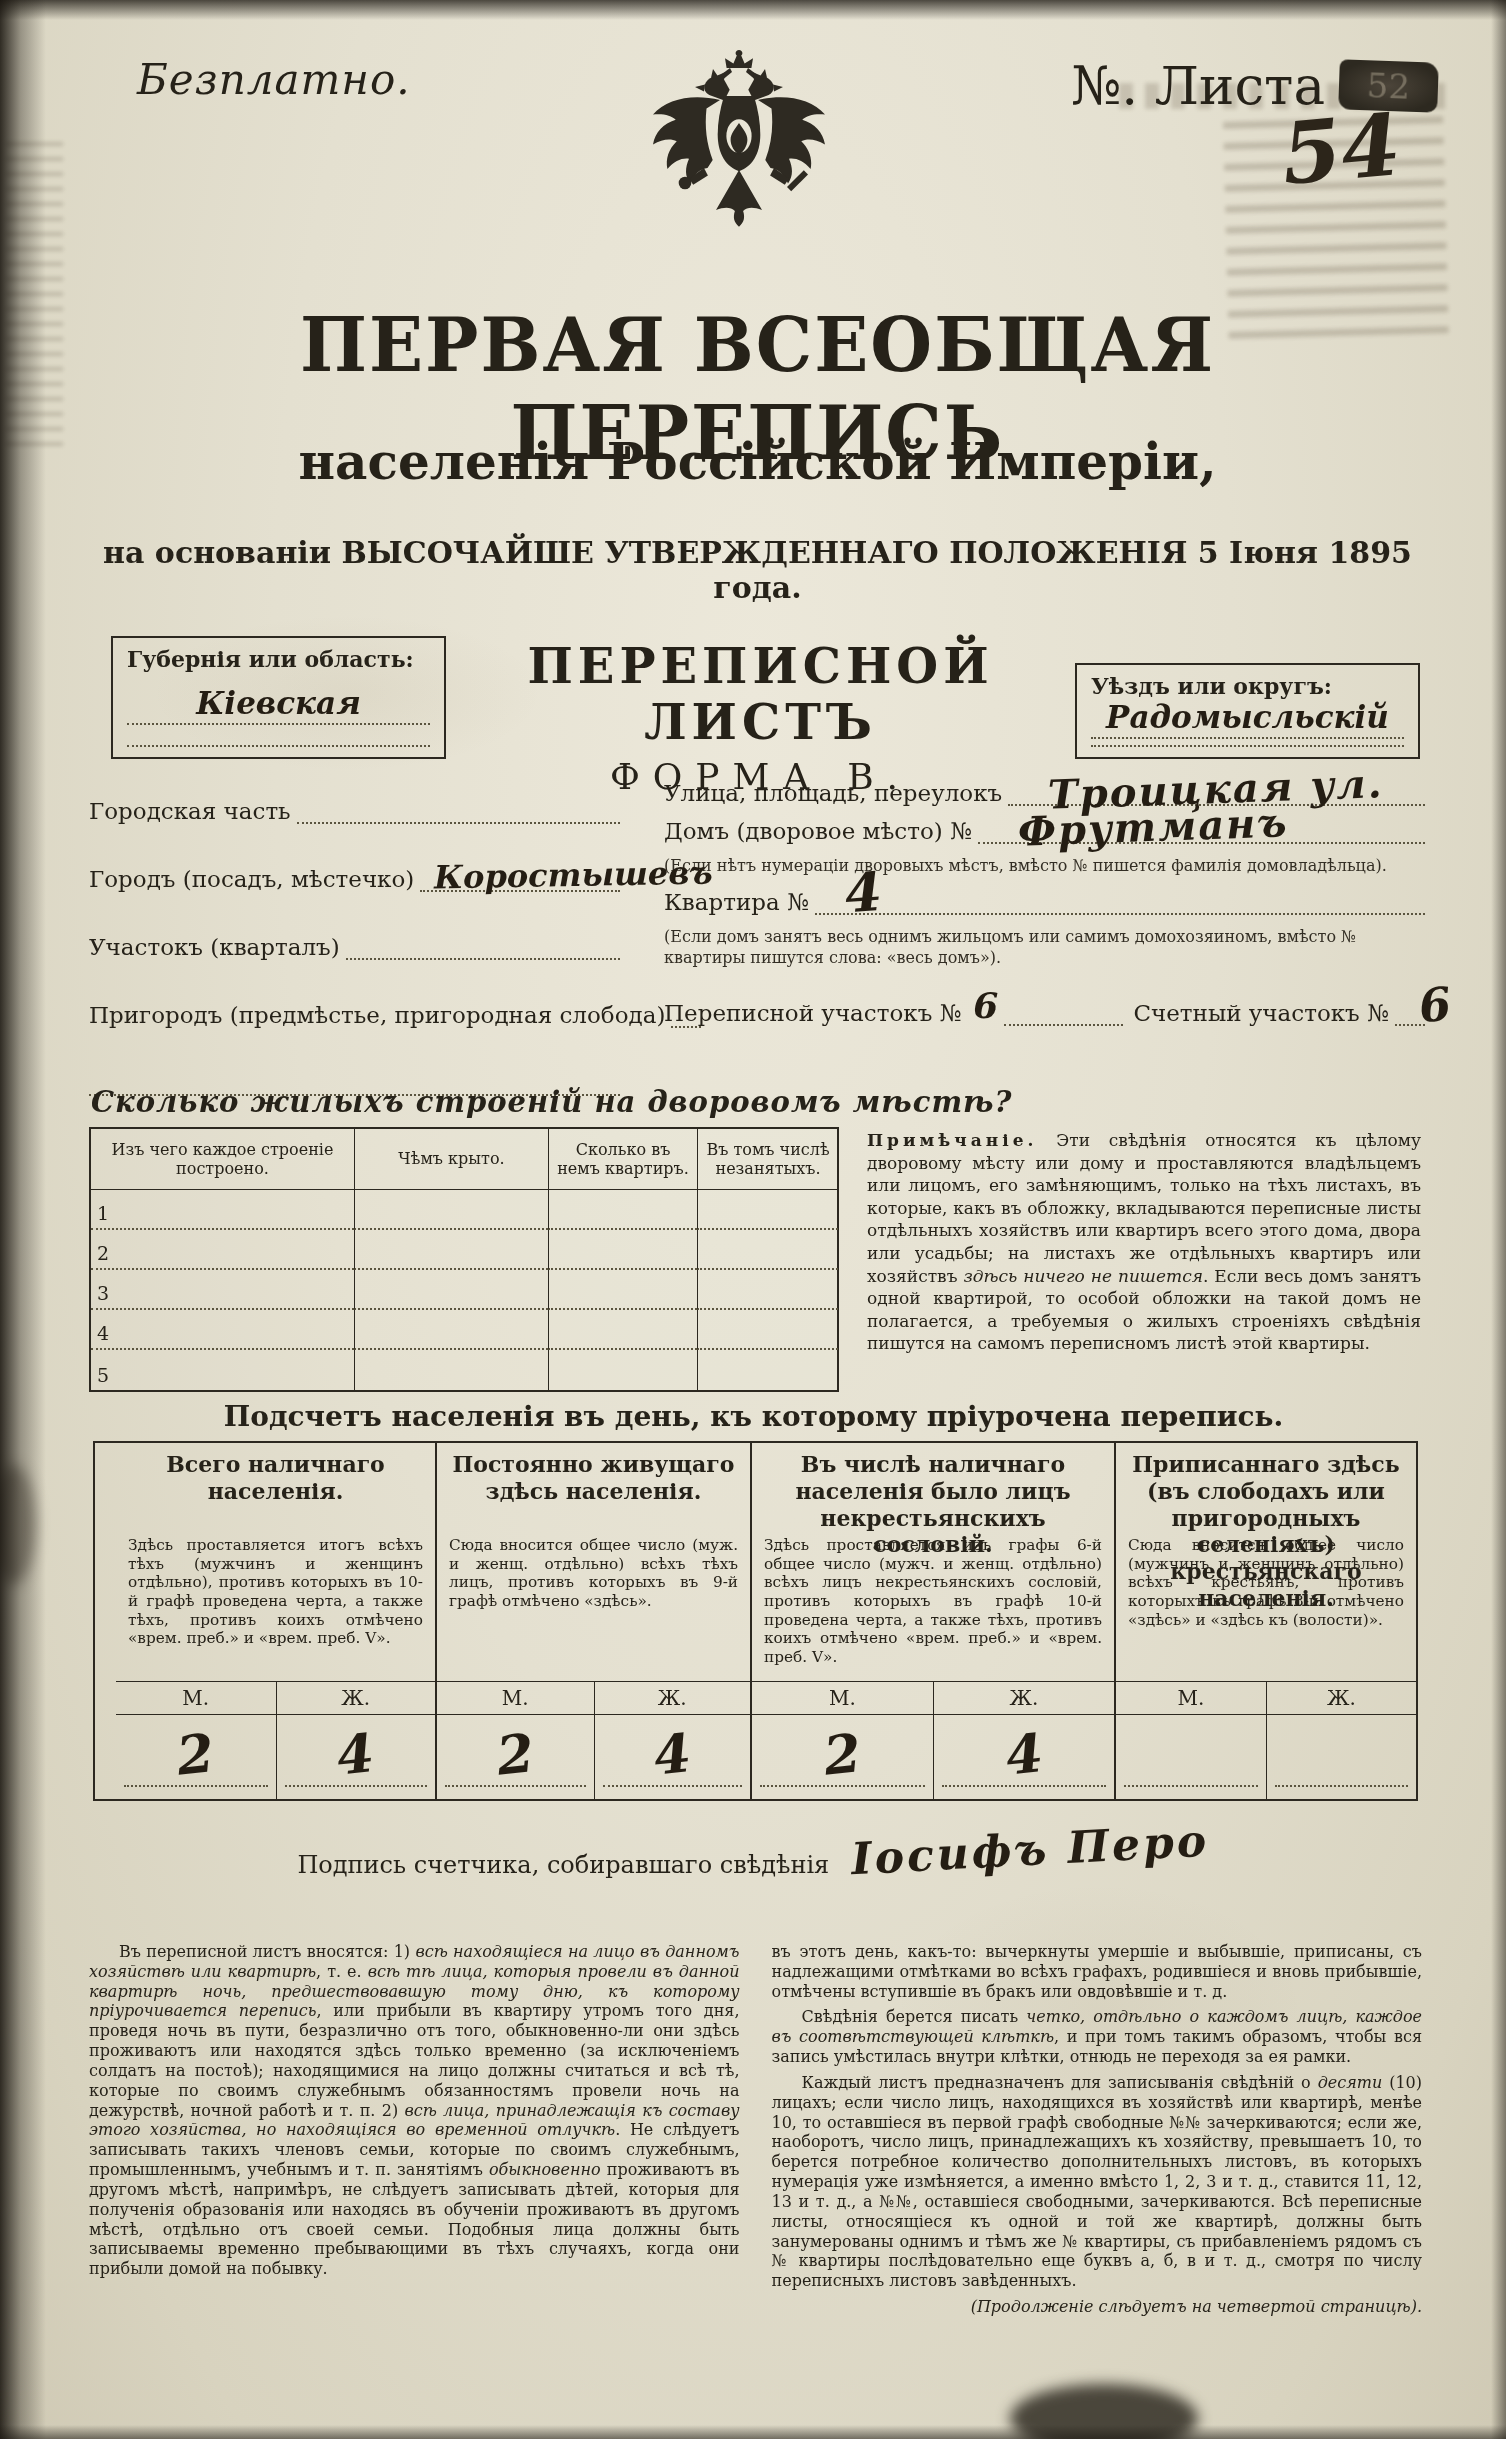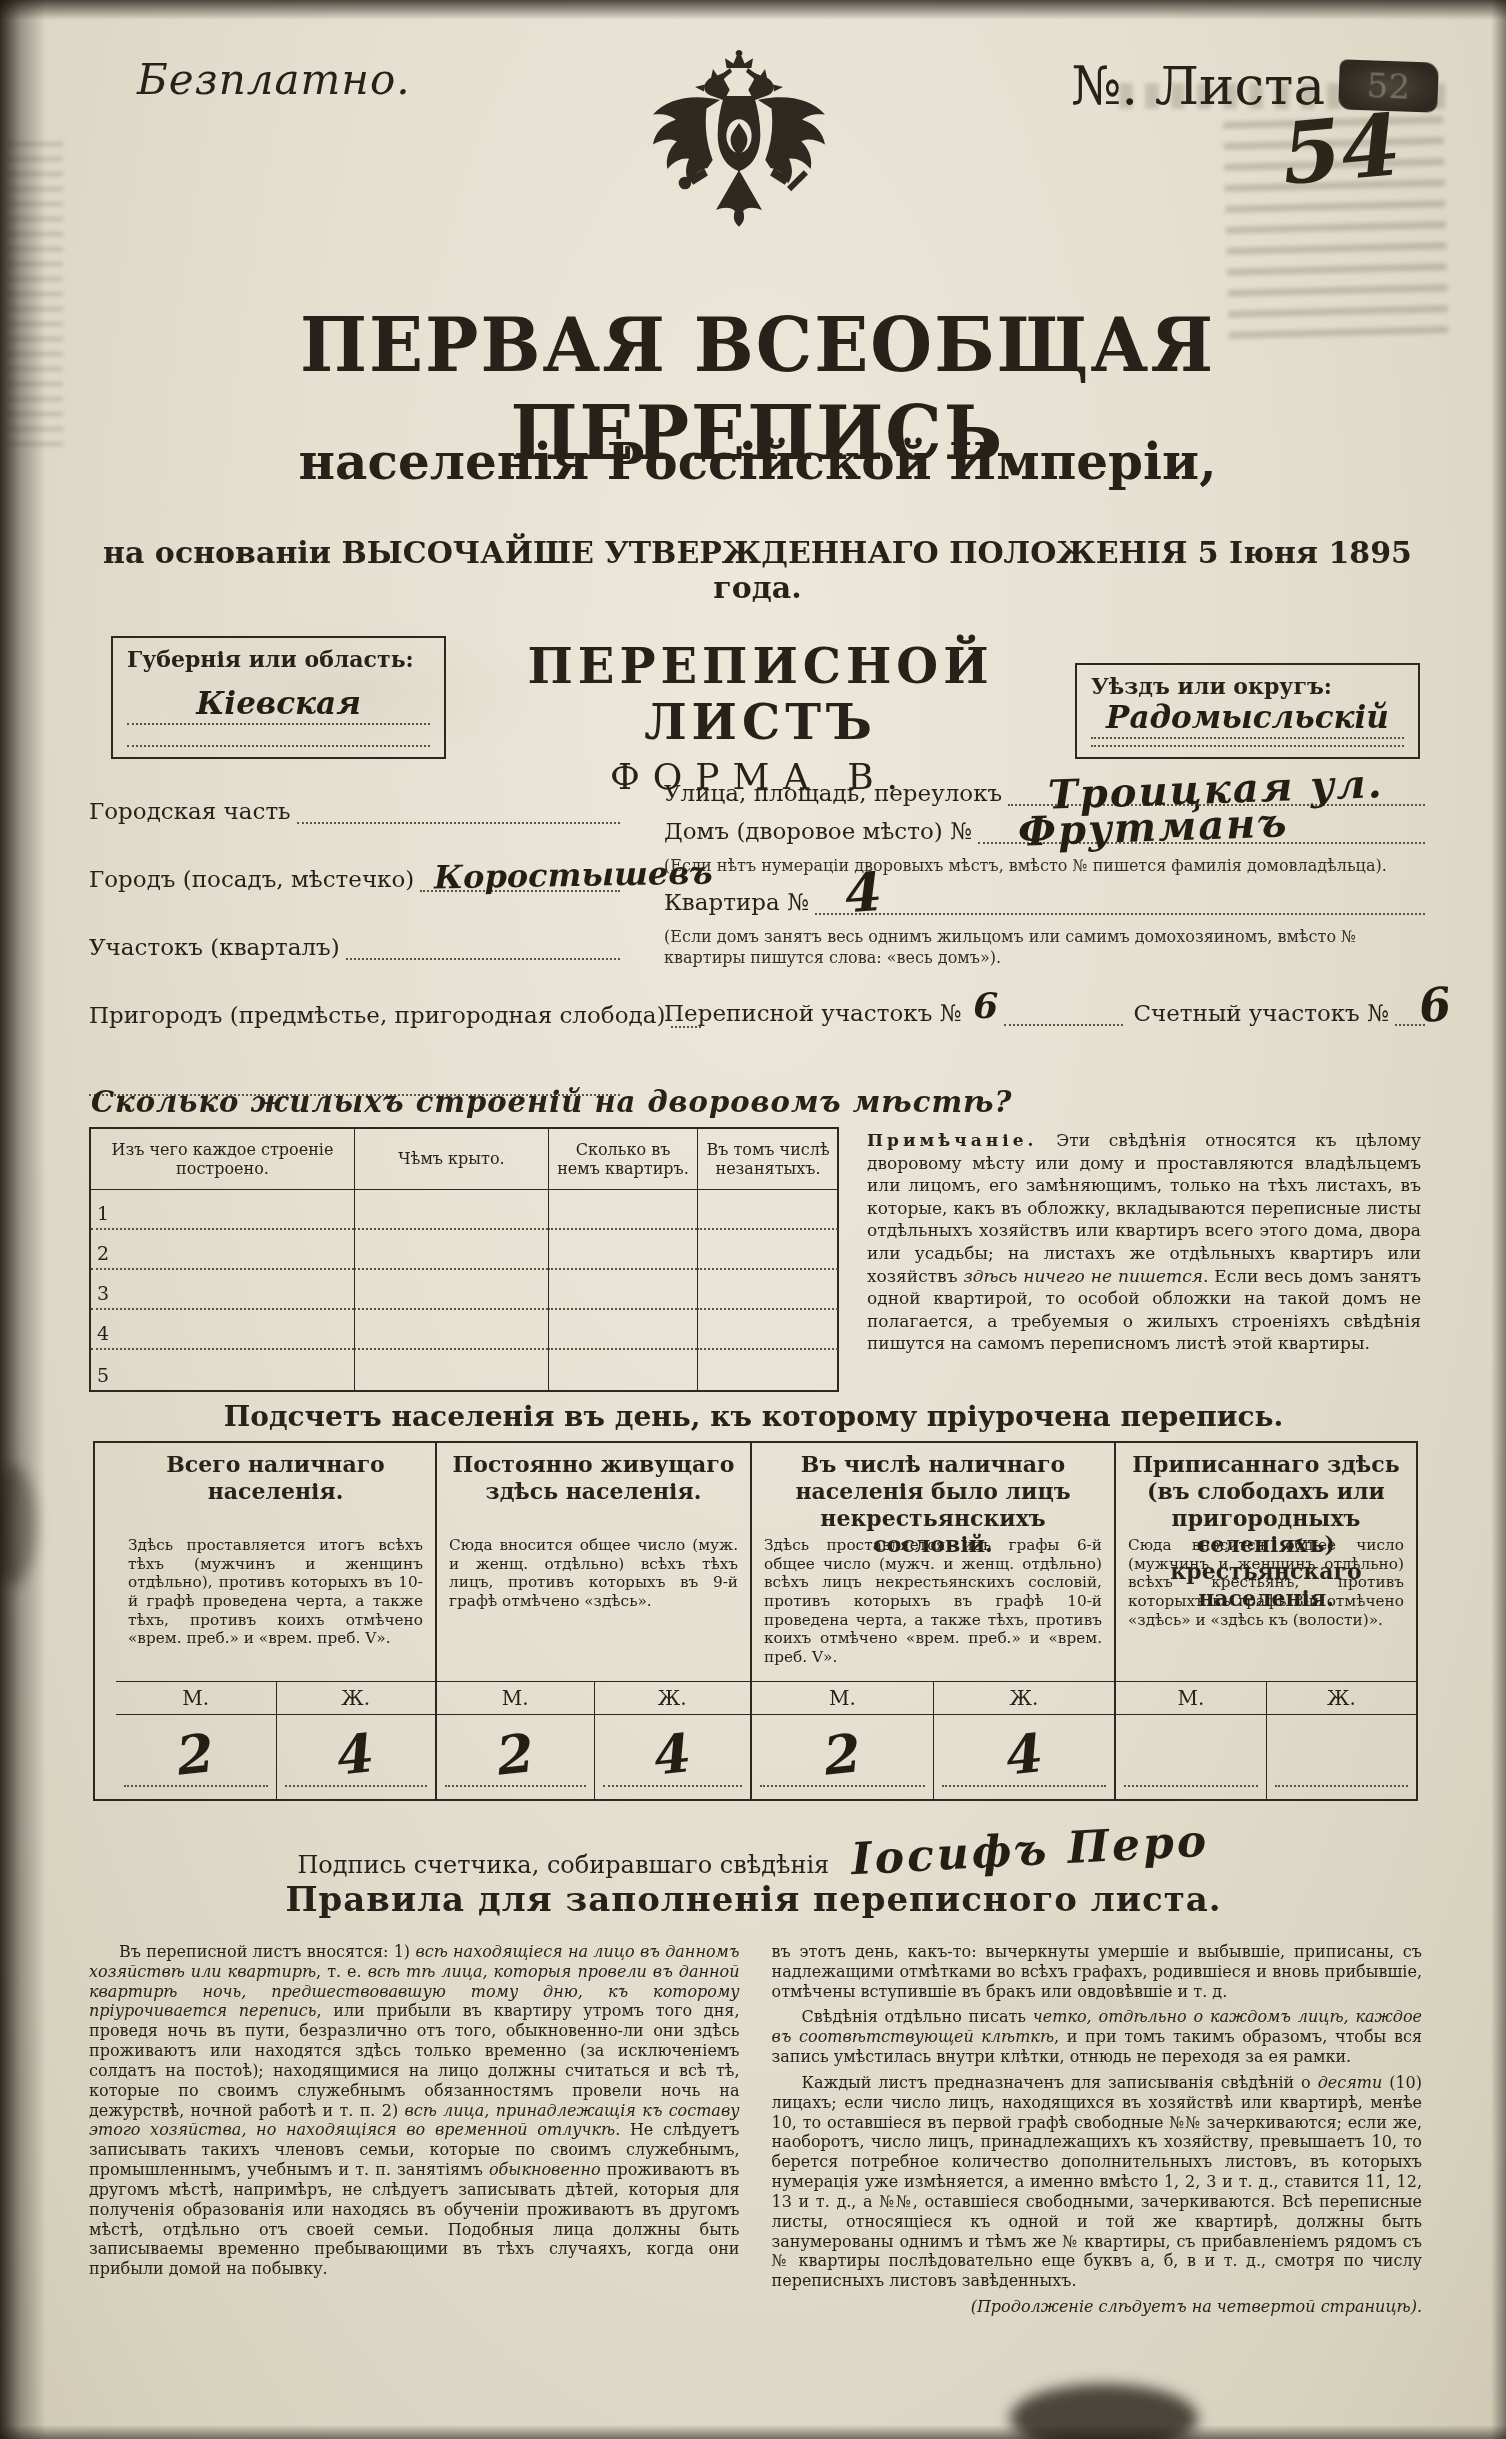--- a/index.html
+++ b/index.html
@@ -368,27 +368,26 @@
         <div class="tcell"><span class="tnum hand"></span></div>
       </div>
     </div>
   </div>
 
   <div class="sigrow">
     <span class="siglabel">Подпись счетчика, собиравшаго свѣдѣнія</span>
     <span class="sigval hand">Іосифъ Перо</span>
   </div>
 
-  <div class="ruleshead">Правила для заполненія переписного листа.</div>
   <div class="rules">
     <div class="rcol">
       <p class="ind"><span>Въ переписной листъ вносятся: 1) </span><span class="em">всѣ находящіеся на лицо въ данномъ хозяйствѣ или квартирѣ</span><span>, т. е. </span><span class="em">всѣ тѣ лица, которыя провели въ данной квартирѣ ночь, предшествовавшую тому дню, къ которому пріурочивается перепись</span><span>, или прибыли въ квартиру утромъ того дня, проведя ночь въ пути, безразлично отъ того, обыкновенно-ли они здѣсь проживаютъ или находятся здѣсь только временно (за исключеніемъ солдатъ на постоѣ); находящимися на лицо должны считаться и всѣ тѣ, которые по своимъ служебнымъ обязанностямъ провели ночь на дежурствѣ, ночной работѣ и т. п. 2) </span><span class="em">всѣ лица, принадлежащія къ составу этого хозяйства, но находящіяся во временной отлучкѣ</span><span>. Не слѣдуетъ записывать такихъ членовъ семьи, которые по своимъ служебнымъ, промышленнымъ, учебнымъ и т. п. занятіямъ </span><span class="em">обыкновенно</span><span> проживаютъ въ другомъ мѣстѣ, напримѣръ, не слѣдуетъ записывать дѣтей, которыя для полученія образованія или находясь въ обученіи проживаютъ въ другомъ мѣстѣ, отдѣльно отъ своей семьи. Подобныя лица должны быть записываемы временно пребывающими въ тѣхъ случаяхъ, когда они прибыли домой на побывку.</span></p>
     </div>
     <div class="rcol">
       <p><span>въ этотъ день, какъ-то: вычеркнуты умершіе и выбывшіе, приписаны, съ надлежащими отмѣтками во всѣхъ графахъ, родившіеся и вновь прибывшіе, отмѣчены вступившіе въ бракъ или овдовѣвшіе и т. д.</span></p>
-      <p class="ind"><span>Свѣдѣнія отдѣльно писать </span><span class="em">четко, отдѣльно о каждомъ лицѣ, каждое въ соотвѣтствующей клѣткѣ</span><span>, и при томъ такимъ образомъ, чтобы вся запись умѣстилась внутри клѣтки, отнюдь не переходя за ея рамки.</span></p>
+      <p class="ind"><span>Свѣдѣнія берется писать </span><span class="em">четко, отдѣльно о каждомъ лицѣ, каждое въ соотвѣтствующей клѣткѣ</span><span>, и при томъ такимъ образомъ, чтобы вся запись умѣстилась внутри клѣтки, отнюдь не переходя за ея рамки.</span></p>
       <p class="ind"><span>Каждый листъ предназначенъ для записыванія свѣдѣній о </span><span class="em">десяти</span><span> (10) лицахъ; если число лицъ, находящихся въ хозяйствѣ или квартирѣ, менѣе 10, то оставшіеся въ первой графѣ свободные №№ зачеркиваются; если же, наоборотъ, число лицъ, принадлежащихъ къ хозяйству, превышаетъ 10, то берется потребное количество дополнительныхъ листовъ, въ которыхъ нумерація уже измѣняется, а именно вмѣсто 1, 2, 3 и т. д., ставится 11, 12, 13 и т. д., а №№, оставшіеся свободными, зачеркиваются. Всѣ переписные листы, относящіеся къ одной и той же квартирѣ, должны быть занумерованы однимъ и тѣмъ же № квартиры, съ прибавленіемъ рядомъ съ № квартиры послѣдовательно еще буквъ а, б, в и т. д., смотря по числу переписныхъ листовъ завѣденныхъ.</span></p>
       <p class="rfoot">(Продолженіе слѣдуетъ на четвертой страницѣ).</p>
     </div>
   </div>
 
 </div>
 
 
 </body></html>

